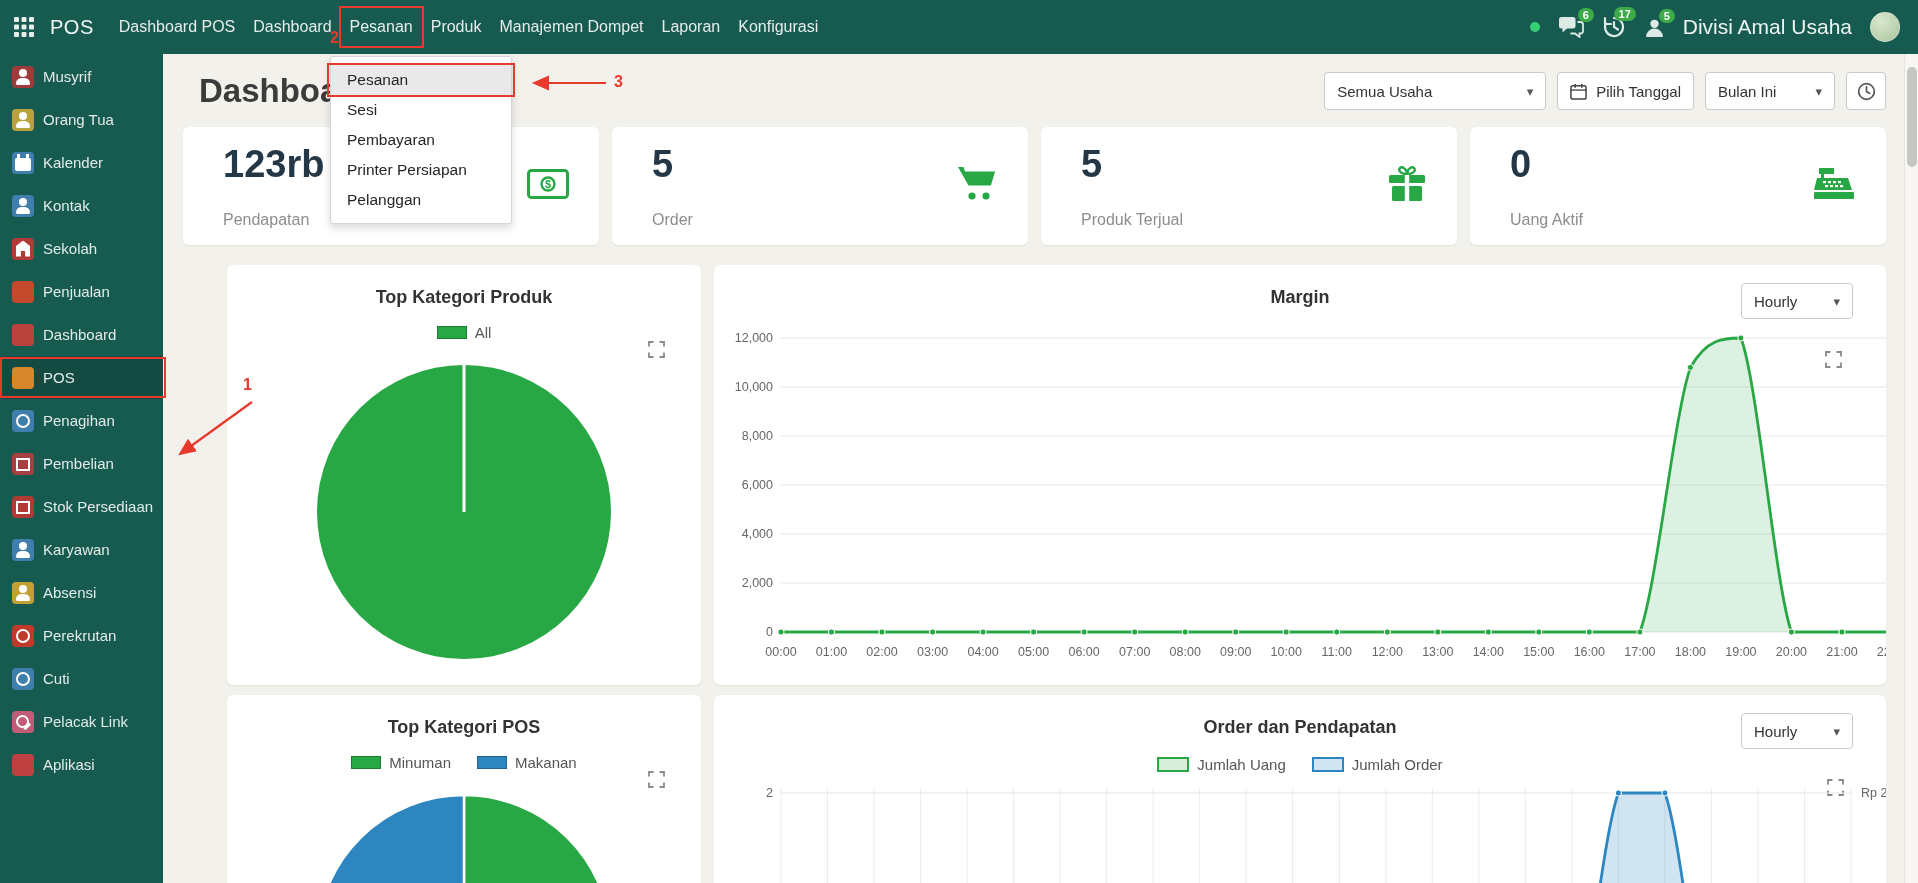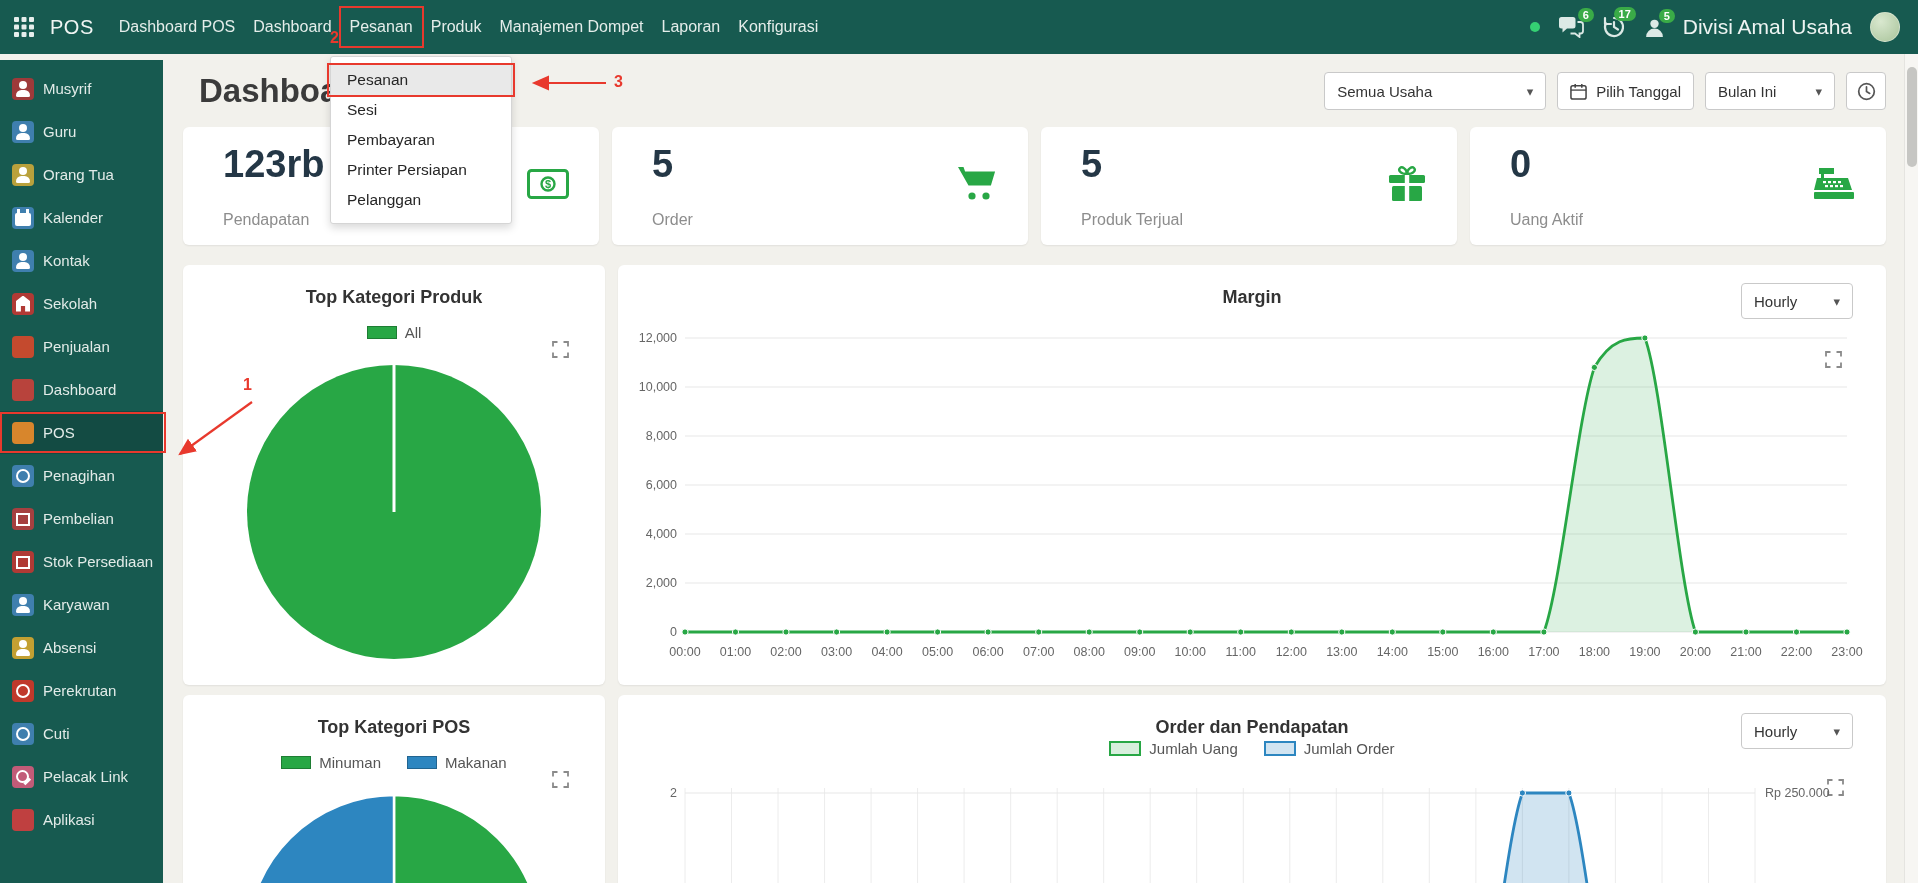--- a/index.html
+++ b/index.html
@@ -14,21 +14,21 @@
   .nav-item { color:#e4edea; font-size:16px; padding:10px 9px; cursor:pointer; white-space:nowrap; }
   .nav-item.highlighted { outline:2px solid #e8392d; }
   .nav-right { display:flex; align-items:center; gap:18px; padding-right:4px; }
   .icon-btn { position:relative; cursor:pointer; display:flex; }
   .badge { position:absolute; top:-8px; right:-10px; background:#3aab47; color:#fff; font-size:11px; font-weight:700; border-radius:9px; padding:1px 5px; }
   .status-dot { width:10px; height:10px; border-radius:50%; background:#35d073; }
   .user-label { color:#eef4f2; font-size:21px; cursor:pointer; white-space:nowrap; }
   .avatar { width:30px; height:30px; border-radius:50%; background:radial-gradient(circle at 35% 30%, #d9e8cf, #a9c49b); border:1px solid rgba(255,255,255,.35); cursor:pointer; }
 
   
-  .sidebar { position:absolute; top:60px; left:0; bottom:0; width:163px; background:#175a50; padding-top:7px; z-index:30; }
+  .sidebar { position:absolute; top:48px; left:0; bottom:0; width:163px; background:#175a50; padding-top:7px; z-index:30; }
   .side-item { height:43px; display:flex; align-items:center; gap:9px; padding-left:12px; color:#e2ebe8; font-size:15px; cursor:pointer; position:relative; }
   .side-item.active { background:rgba(0,0,0,.16); }
   .side-item.active::after { content:""; position:absolute; top:1px; bottom:1px; left:0; right:-3px; border:2px solid #e8392d; pointer-events:none; }
   .app-icon { width:22px; height:22px; border-radius:4px; flex:none; position:relative; }
   .shape-person::before { content:""; position:absolute; top:3px; left:7px; width:8px; height:8px; border-radius:50%; background:#fff; }
   .shape-person::after { content:""; position:absolute; bottom:3px; left:4px; width:14px; height:7px; border-radius:7px 7px 2px 2px; background:#fff; }
   .shape-calendar::before { content:""; position:absolute; top:6px; left:3px; right:3px; bottom:3px; background:#fff; border-radius:2px; }
   .shape-calendar::after { content:""; position:absolute; top:2px; left:5px; width:3px; height:6px; background:#fff; box-shadow:9px 0 #fff; }
   .shape-chart { background-image:linear-gradient(#fff,#fff),linear-gradient(#fff,#fff),linear-gradient(#fff,#fff); background-size:3.5px 8px,3.5px 12px,3.5px 6px; background-position:4px 10px,9px 6px,14px 12px; background-repeat:no-repeat; }
   .shape-grid { background-image:linear-gradient(#fff,#fff),linear-gradient(#fff,#fff),linear-gradient(#fff,#fff),linear-gradient(#fff,#fff); background-size:7px 7px,7px 7px,7px 7px,7px 7px; background-position:3px 3px,12px 3px,3px 12px,12px 12px; background-repeat:no-repeat; }
@@ -54,21 +54,21 @@
 
   .stats { position:absolute; top:73px; left:20px; right:18px; height:118px; display:grid; grid-template-columns:repeat(4,1fr); gap:13px; }
   .stat-card { background:#fff; border-radius:6px; box-shadow:0 1px 2px rgba(0,0,0,.07); position:relative; padding:17px 28px 16px 40px; display:flex; flex-direction:column; justify-content:space-between; }
   .stat-value { font-size:38px; font-weight:700; color:#243746; line-height:1.1; }
   .stat-label { font-size:16px; color:#8d8d8d; }
   .stat-icon { position:absolute; right:30px; top:50%; transform:translateY(-50%); }
 
   .row1 { position:absolute; top:211px; left:20px; right:18px; height:420px; display:flex; gap:13px; }
   .row2 { position:absolute; top:641px; left:20px; right:18px; height:420px; display:flex; gap:13px; }
   .card { background:#fff; border-radius:6px; box-shadow:0 1px 2px rgba(0,0,0,.07); position:relative; overflow:hidden; }
-  .pie-card { width:422px; flex:none; }
+  .pie-card { width:474px; flex:none;margin-left:44px; }
   .line-card { flex:1; }
   .card-title { text-align:center; font-size:18px; font-weight:700; color:#333; margin-top:22px; }
   .legend { display:flex; justify-content:center; align-items:center; gap:26px; margin-top:16px; font-size:15px; color:#555; }
   .leg-item { display:flex; align-items:center; gap:8px; }
   .sw { width:30px; height:13px; display:inline-block; border:1px solid rgba(0,0,0,.25); }
   .sw-outline { width:32px; height:15px; display:inline-block; border:2px solid #888; }
   .pie-wrap { position:absolute; left:50%; transform:translateX(-50%); top:96px; }
   .hourly { position:absolute; right:33px; top:18px; width:112px; height:36px; }
   .expand { position:absolute; cursor:pointer; }
   .expand-pie { right:36px; top:76px; }
@@ -158,24 +158,20 @@
   </div>
 </header>
 
 <aside class="sidebar">
 
     <div class="side-item">
       <span class="app-icon shape-person" style="background: rgb(158, 58, 58);"></span>
       <span class="side-label">Musyrif</span>
     </div>
 
-    <div class="side-item">
-      <span class="app-icon shape-person" style="background: rgb(63, 127, 174);"></span>
-      <span class="side-label">Guru</span>
-    </div>
 
     <div class="side-item">
       <span class="app-icon shape-person" style="background: rgb(185, 161, 60);"></span>
       <span class="side-label">Orang Tua</span>
     </div>
 
     <div class="side-item">
       <span class="app-icon shape-calendar" style="background: rgb(63, 127, 174);"></span>
       <span class="side-label">Kalender</span>
     </div>
@@ -462,21 +458,21 @@
             <path d="M151 151 L151.0 298.0 A147 147 0 0 1 151.0 4.0 Z" fill="#2d86c0" stroke="#fff" stroke-width="2.5"></path>
           </svg></div>
     </section>
 
     <section class="card line-card">
       <div class="card-title">Order dan Pendapatan</div>
       <div class="select hourly">
         <span>Hourly</span>
           <span class="chev">▾</span>
       </div>
-      <div class="legend" style="margin-top:2px">
+      <div class="legend" style="margin-top:18px">
 
           <span class="leg-item">
             <i class="sw-outline" style="background: rgba(40, 167, 69, 0.18); border-color: rgb(40, 167, 69);"></i>
             <span>Jumlah Uang</span>
           </span>
 
           <span class="leg-item">
             <i class="sw-outline" style="background: rgba(45, 134, 192, 0.22); border-color: rgb(45, 134, 192);"></i>
             <span>Jumlah Order</span>
           </span>

